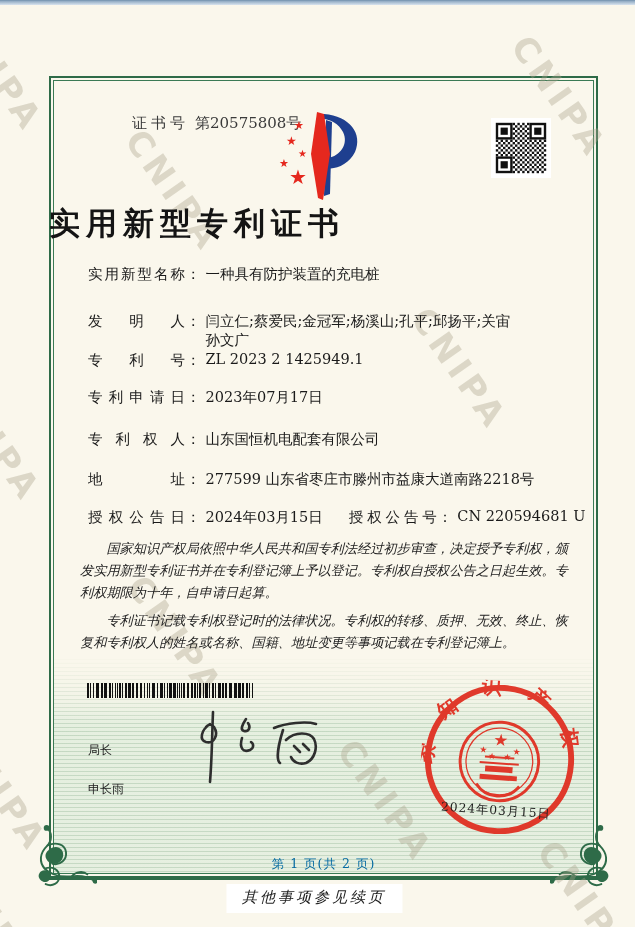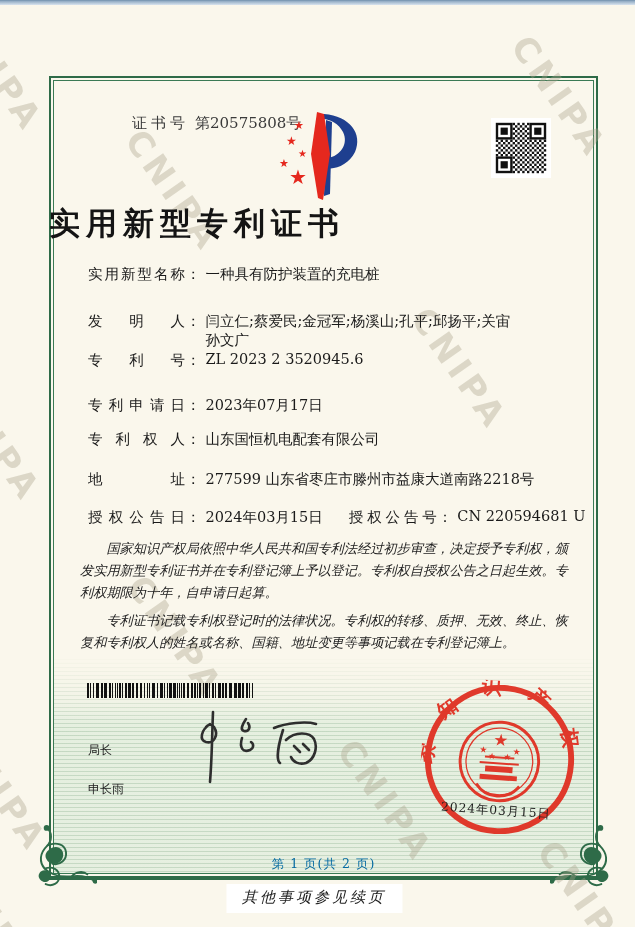--- a/index.html
+++ b/index.html
@@ -293,23 +293,23 @@
     <span class="lab">发明人</span>
     <span class="colon">：</span>
     <span class="val">
       <span class="ln" style="display:block;">闫立仁;蔡爱民;金冠军;杨溪山;孔平;邱扬平;关宙</span>
       <span class="ln" style="display:block;">孙文广</span>
     </span>
   </div>
   <div class="row" style="top:351px;">
     <span class="lab">专利号</span>
     <span class="colon">：</span>
-    <span class="val">ZL 2023 2 3520945.6</span>
-  </div>
-  <div class="row" style="top:396px;">
+    <span class="val">ZL 2023 2 1425949.1</span>
+  </div>
+  <div class="row" style="top:388px;">
     <span class="lab">专利申请日</span>
     <span class="colon">：</span>
     <span class="val">2023年07月17日</span>
   </div>
   <div class="row" style="top:430px;">
     <span class="lab">专利权人</span>
     <span class="colon">：</span>
     <span class="val">山东国恒机电配套有限公司</span>
   </div>
   <div class="row" style="top:470px;">

